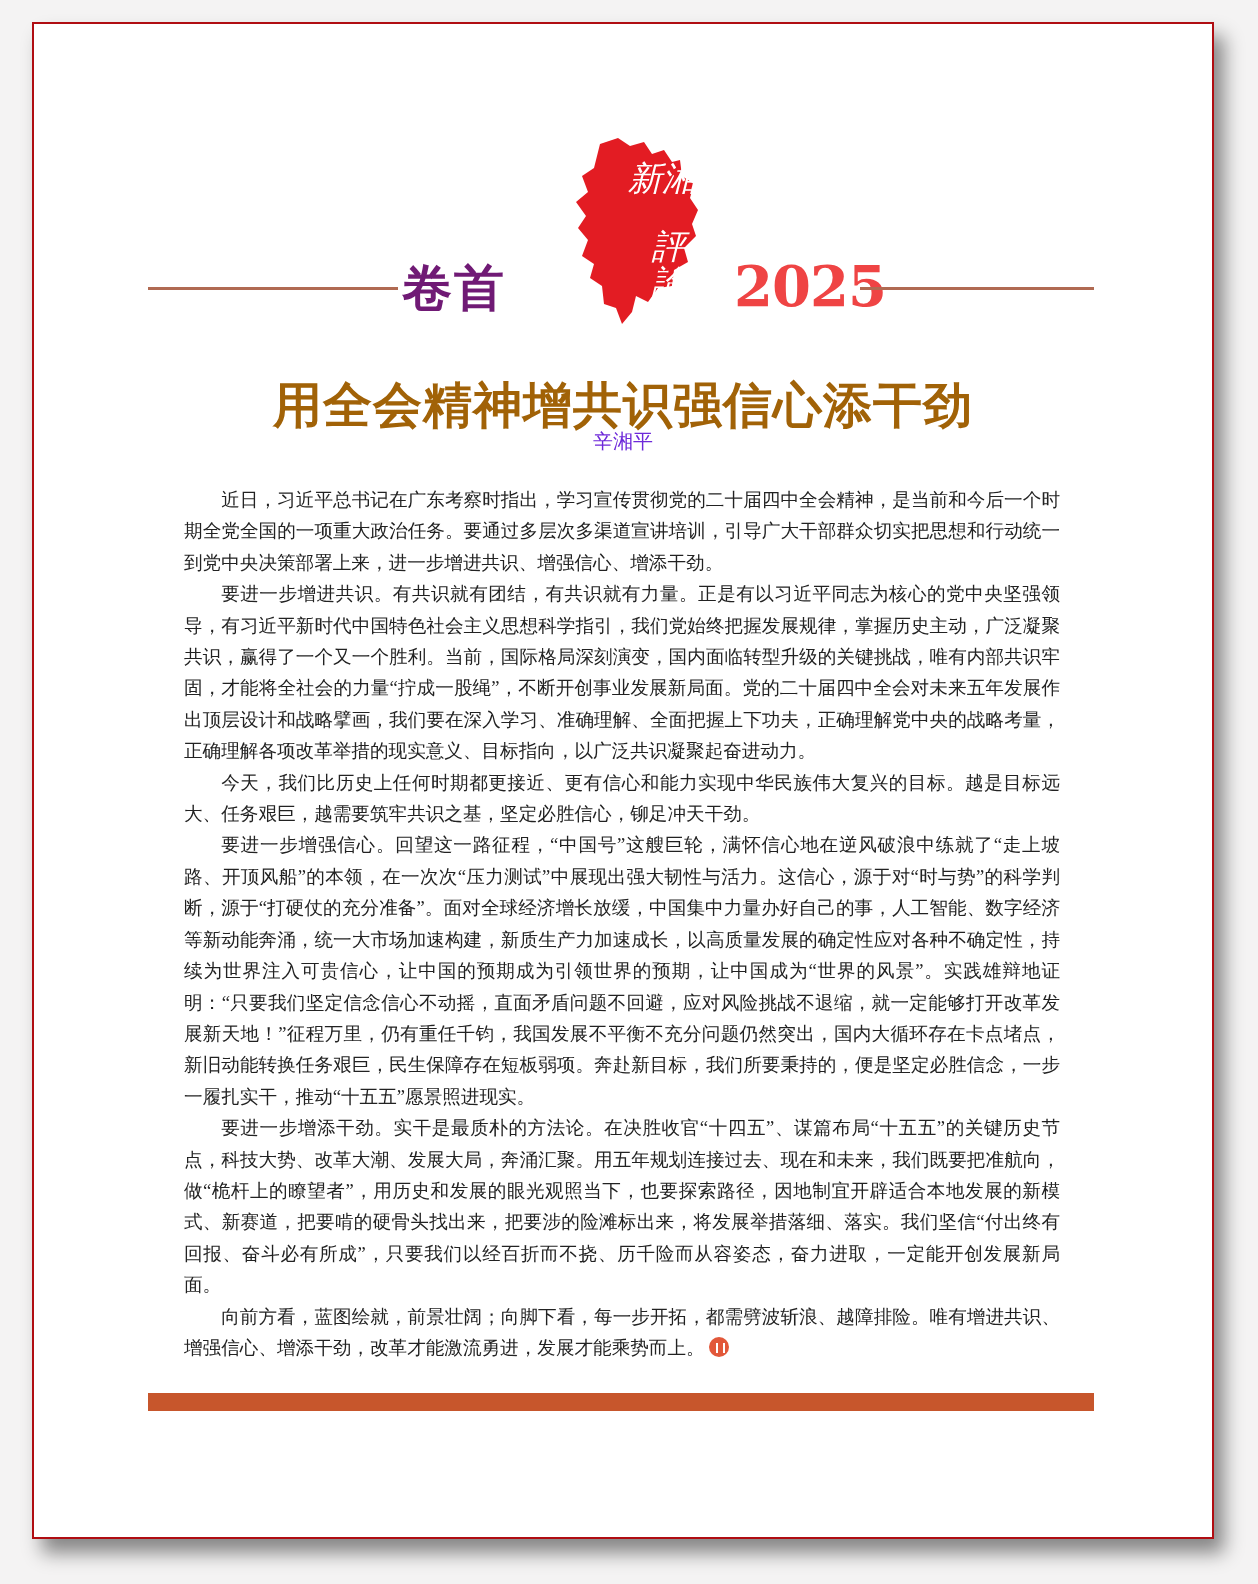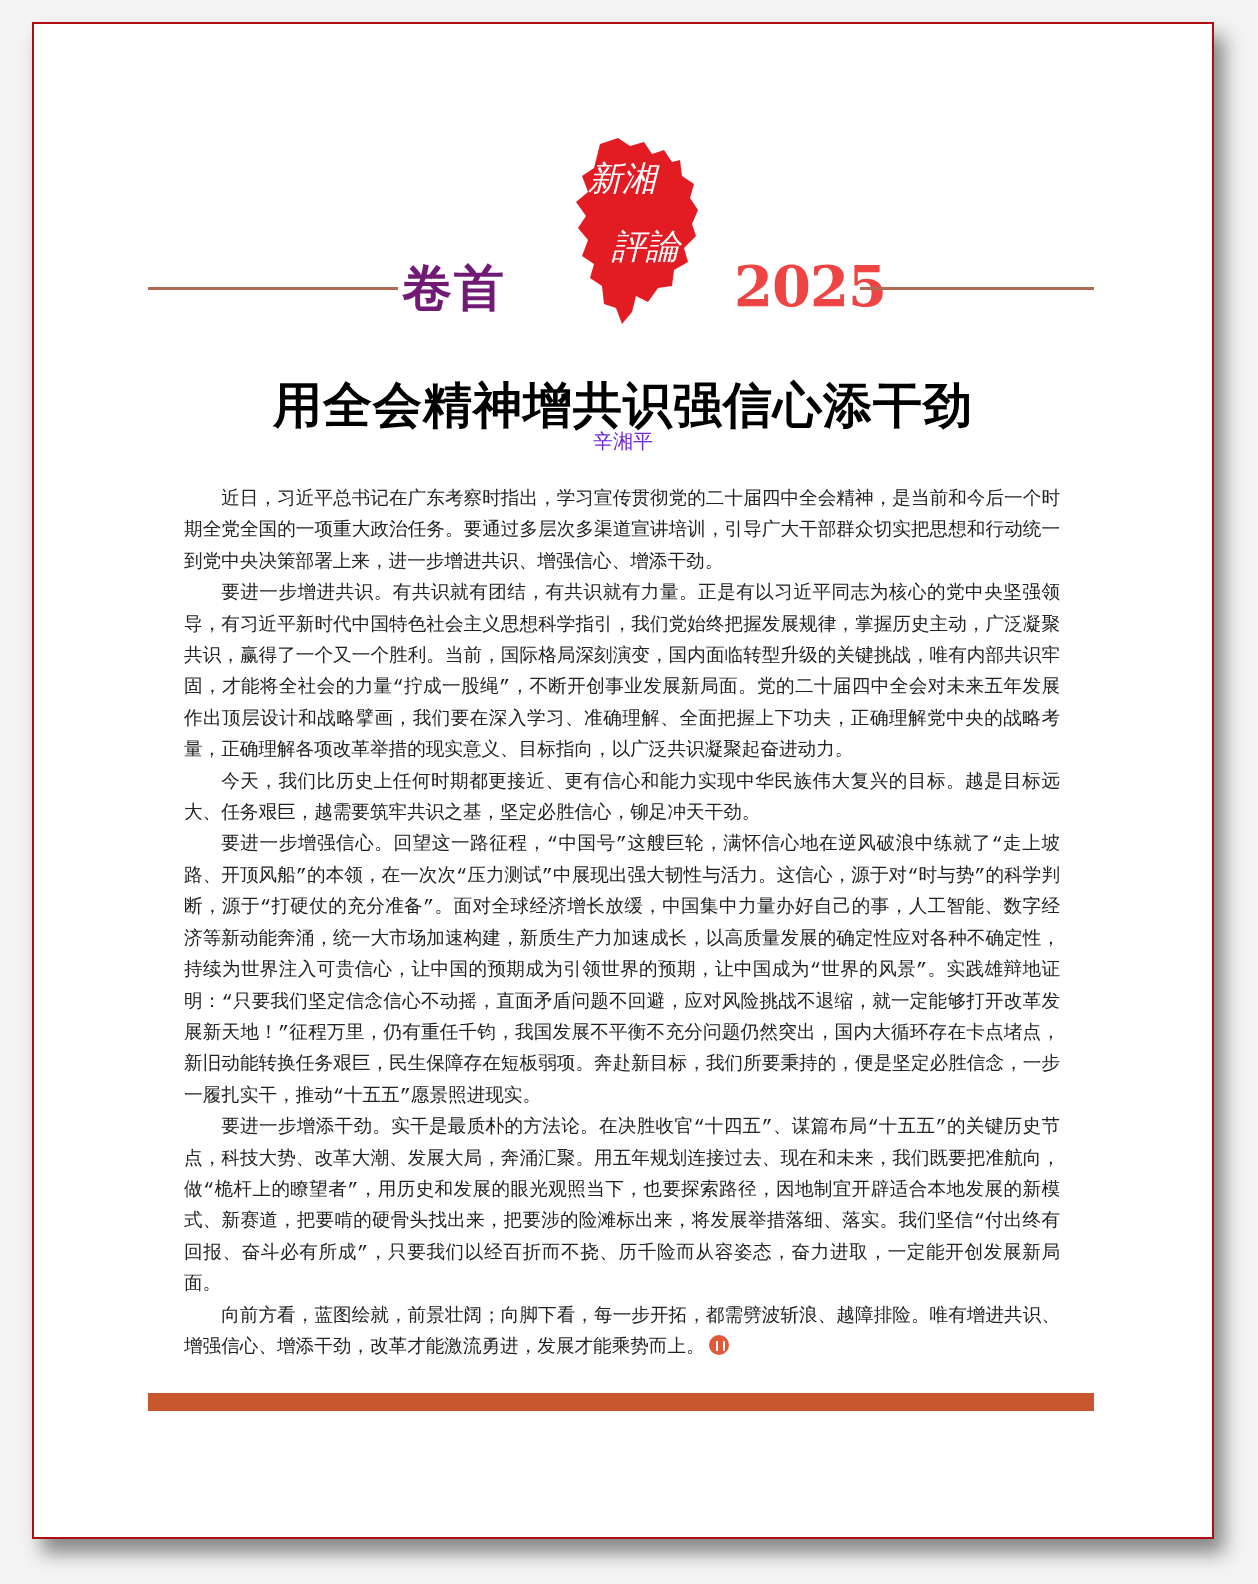--- a/index.html
+++ b/index.html
@@ -39,37 +39,37 @@
     position: absolute; left: 700px; top: 232px;
     font-family: "DejaVu Serif", serif;
     font-weight: bold; font-size: 56px; letter-spacing: -1px;
     color: #ef4444; line-height: 60px;
   }
   .logo {
     position: absolute; left: 526px; top: 112px; width: 150px; height: 190px;
   }
   .logo-text {
     position: absolute; font-family: "DejaVu Serif", serif;
-    color: #ffffff; font-style: italic; font-size: 34px; line-height: 36px;
+    color: #ffffff; font-style: italic; font-size: 34px; line-height: 36px; margin-left: 40px;
   }
   .title {
     position: absolute; left: 0; top: 316px; width: 100%;
     text-align: center;
     font-family: "DejaVu Serif", serif;
-    font-weight: bold; font-size: 49px; color: #000000;
+    font-weight: bold; font-size: 49px; color: #a16207;
     letter-spacing: 1px;
   }
   .author {
     position: absolute; left: 0; top: 404px; width: 100%;
     text-align: center; font-family: "DejaVu Sans", sans-serif;
     font-size: 20px; color: #6d28d9;
   }
   .body {
     position: absolute; left: 150px; top: 460px; width: 876px;
-    font-family: Liberation Mono, monospace;
+    font-family: Liberation Serif, serif;
     font-size: 18.6px; line-height: 31.4px; color: #222;
     text-align: justify;
   }
   .body p { margin: 0; text-indent: 2em; }
   .end-mark {
     display: inline-block; width: 20px; height: 20px; border-radius: 50%;
     background: #e2583a; vertical-align: -3px; margin-left: 4px;
     position: relative;
   }
   .end-mark::after {

